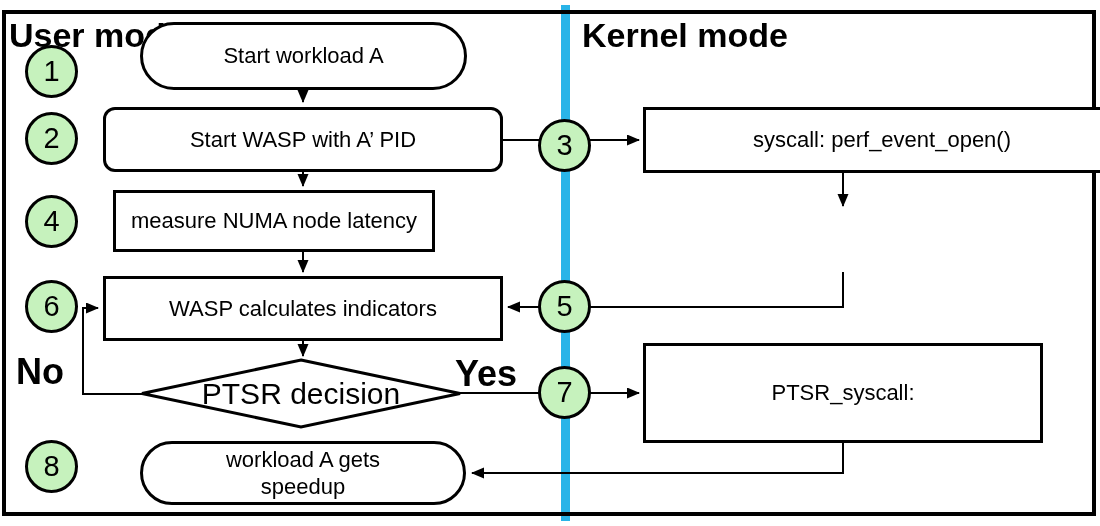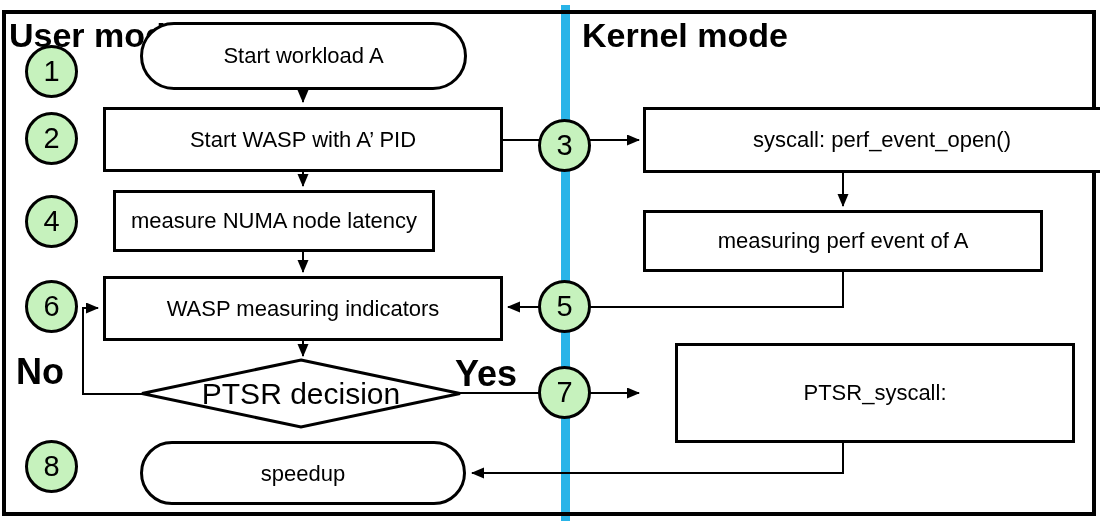--- a/index.html
+++ b/index.html
@@ -73,49 +73,47 @@
     <polygon points="301,360 460,393.5 301,427 142,393.5" fill="#fff" stroke="#000" stroke-width="3"></polygon>
   </svg>
 
   <div class="mode-label" id="user-mode">User mode</div>
   <div class="mode-label" id="kernel-mode">Kernel mode</div>
 
   <div class="node oval" style="left:140px;top:22px;width:327px;height:68px;">
     <span>Start workload A</span>
   </div>
 
-  <div class="node" style="left:103px;top:107px;width:400px;height:65px;">
+  <div class="node" style="left:103px;top:107px;width:400px;height:65px;border-radius:12px;">
     <span>Start WASP with A’ PID</span>
   </div>
 
   <div class="node" style="left:113px;top:190px;width:322px;height:62px;">
     <span>measure NUMA node latency</span>
   </div>
 
   <div class="node" style="left:103px;top:276px;width:400px;height:65px;">
-    <span>WASP measuring indicators</span>
+    <span>WASP calculates indicators</span>
   </div>
 
   <div class="diamond-label">
     <span>PTSR decision</span>
   </div>
 
   <div class="node oval" style="left:140px;top:441px;width:326px;height:64px;flex-direction:column;line-height:27px;">
+    <span>workload A gets</span>
     <span>speedup</span>
   </div>
 
   <div class="node" style="left:643px;top:107px;width:478px;height:66px;">
     <span>syscall: perf_event_open()</span>
   </div>
 
-  <div class="node" style="left:643px;top:210px;width:400px;height:62px;">
-    <span>measuring perf event of A</span>
-  </div>
 
-  <div class="node" style="left:643px;top:343px;width:400px;height:100px;flex-direction:column;line-height:28px;margin-left:32px;">
+  <div class="node" style="left:643px;top:343px;width:400px;height:100px;flex-direction:column;line-height:28px;">
     <span>PTSR_syscall:</span>
   </div>
 
   <div class="edge-label" id="no-label">No</div>
   <div class="edge-label" id="yes-label">Yes</div>
 
   <div class="step" style="left:25px;top:45px;">
       <span>1</span>
     </div>
   <div class="step" style="left:25px;top:112px;">

